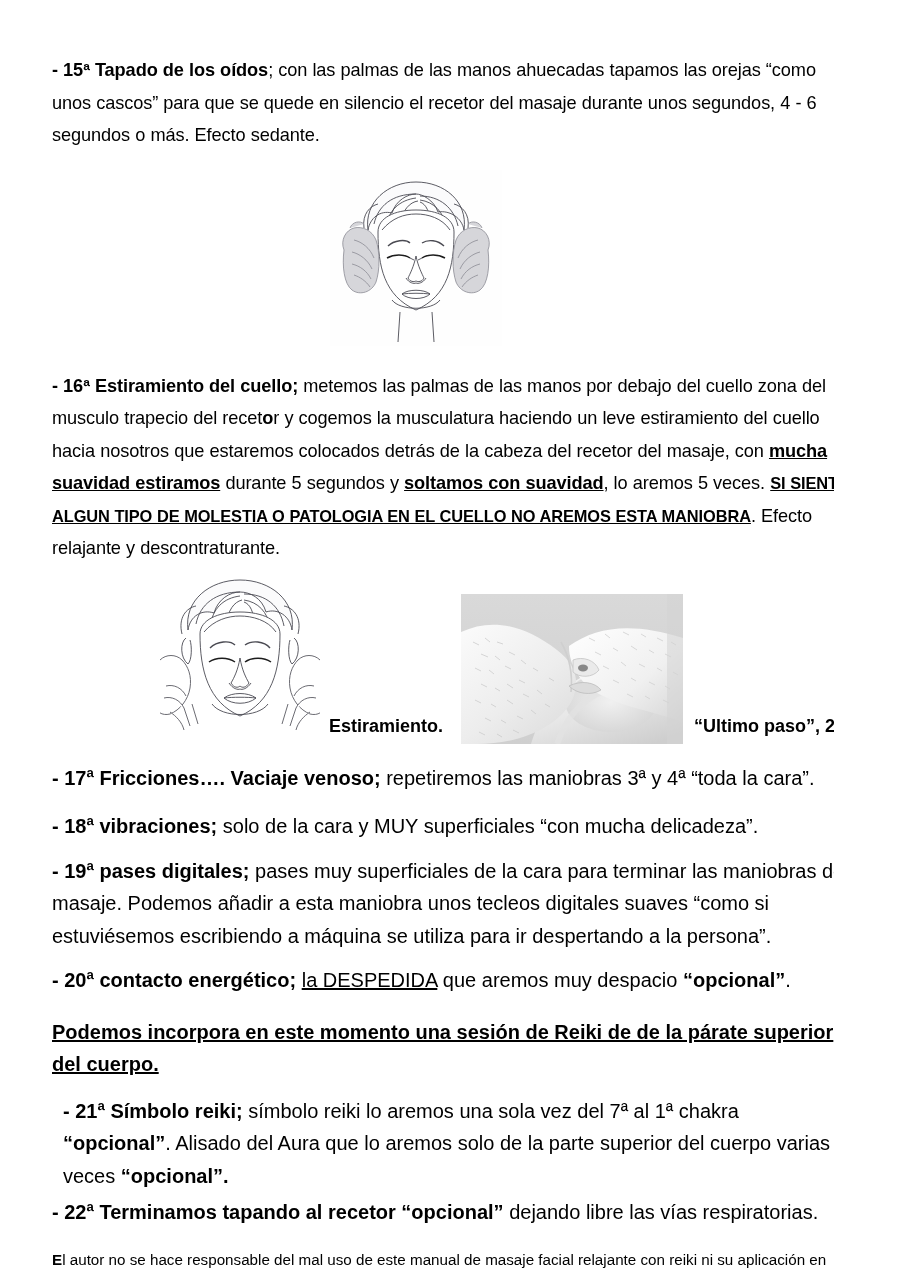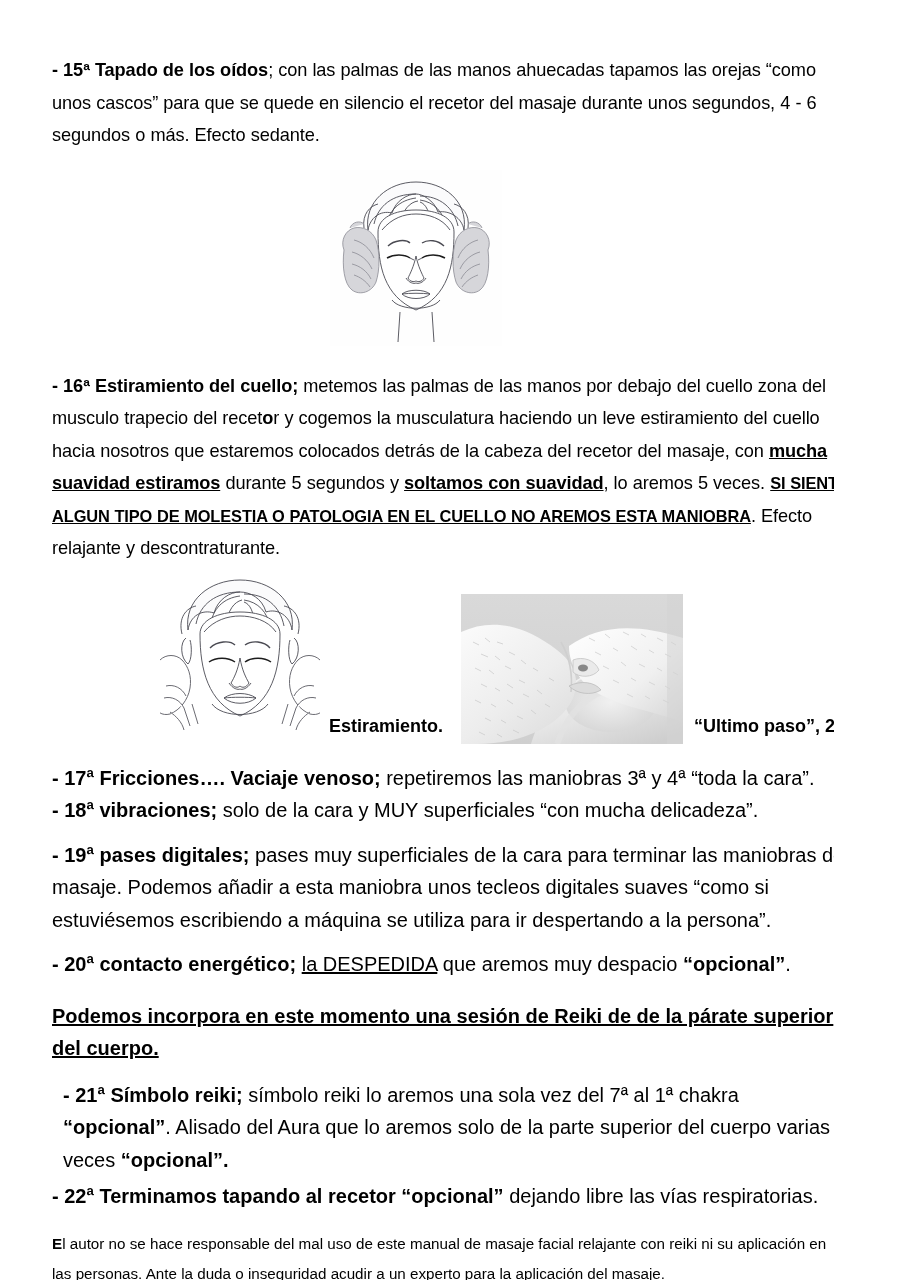--- a/index.html
+++ b/index.html
@@ -355,21 +355,21 @@
         </svg>
       </div>
 
       <div class="caption" style="position:absolute;left:642px;top:140px;"><span>“Ultimo paso”, </span><span>22ª.</span></div>
     </div>
 
     <div class="gap-xs"></div>
 
     <p class="list-item" style="margin-top:10px;"><span class="b">- 17ª </span><span class="b">Fricciones…. Vaciaje venoso;</span><span> repetiremos las maniobras 3ª y 4ª  “toda la cara”.</span></p>
 
-    <p class="list-item" style="margin-top:0;"><span class="b">- 18ª </span><span class="b"> vibraciones;</span><span> solo de la cara y MUY superficiales “con mucha delicadeza”.</span></p>
+    <p class="list-item" style="margin-top:16px;"><span class="b">- 18ª </span><span class="b"> vibraciones;</span><span> solo de la cara y MUY superficiales “con mucha delicadeza”.</span></p>
 
     <p class="list-item" style="margin-top:12px;"><span class="b">- 19ª </span><span class="b">pases digitales;</span><span> pases muy superficiales de la cara para terminar las maniobras del masaje.  Podemos añadir a esta maniobra unos tecleos digitales suaves “como si estuviésemos escribiendo a máquina se utiliza para ir despertando a la persona”.</span></p>
 
     <p class="list-item" style="margin-top:12px;"><span class="b">- 20ª </span><span class="b">contacto energético;</span><span> </span><span class="u">la DESPEDIDA</span><span> que aremos muy despacio </span><span class="b">“opcional”</span><span>.</span></p>
 
     <p class="list-item bu" style="margin-top:19px;">Podemos incorpora en este momento una sesión de Reiki de de la párate superior del cuerpo.</p>
 
     <p class="list-item" style="margin-top:14px;margin-left:11px;"><span class="b">- 21ª </span><span class="b">Símbolo reiki;</span><span> símbolo reiki lo aremos una sola vez del 7ª al 1ª chakra </span><span class="b">“opcional”</span><span>. Alisado del Aura que lo aremos solo de la parte superior del cuerpo varias veces </span><span class="b">“opcional”.</span></p>
 
     <p class="list-item" style="margin-top:4px;"><span class="b">- 22ª </span><span class="b"> Terminamos tapando al recetor “opcional”</span><span> dejando libre las vías respiratorias.</span></p>

